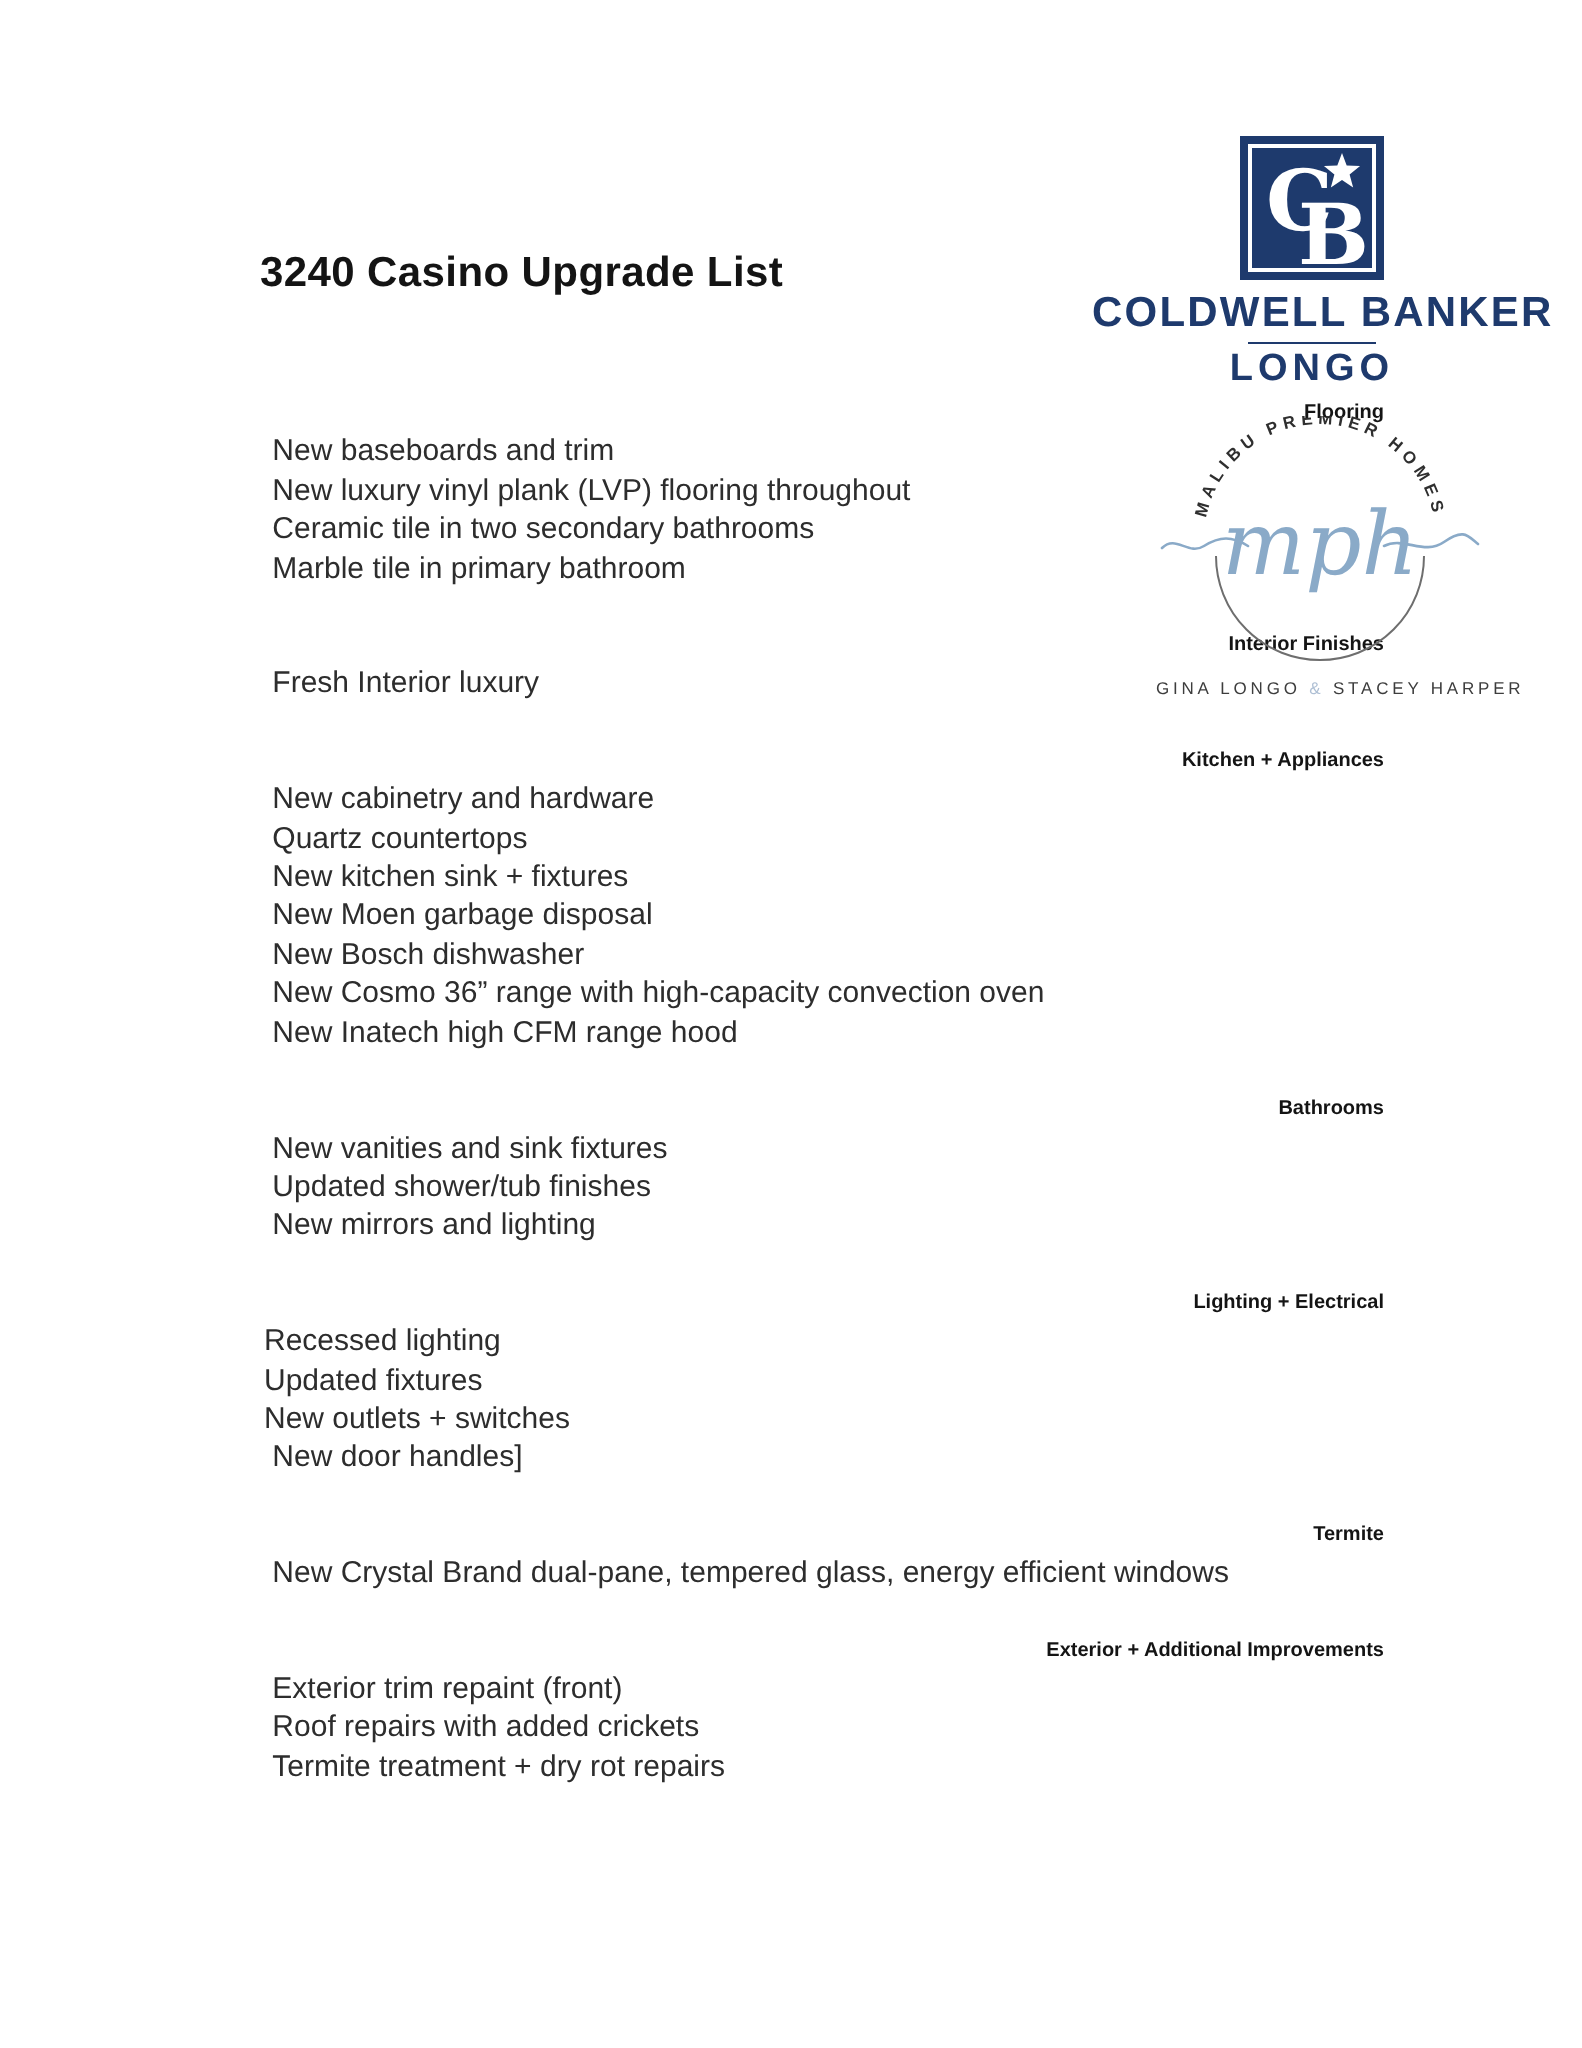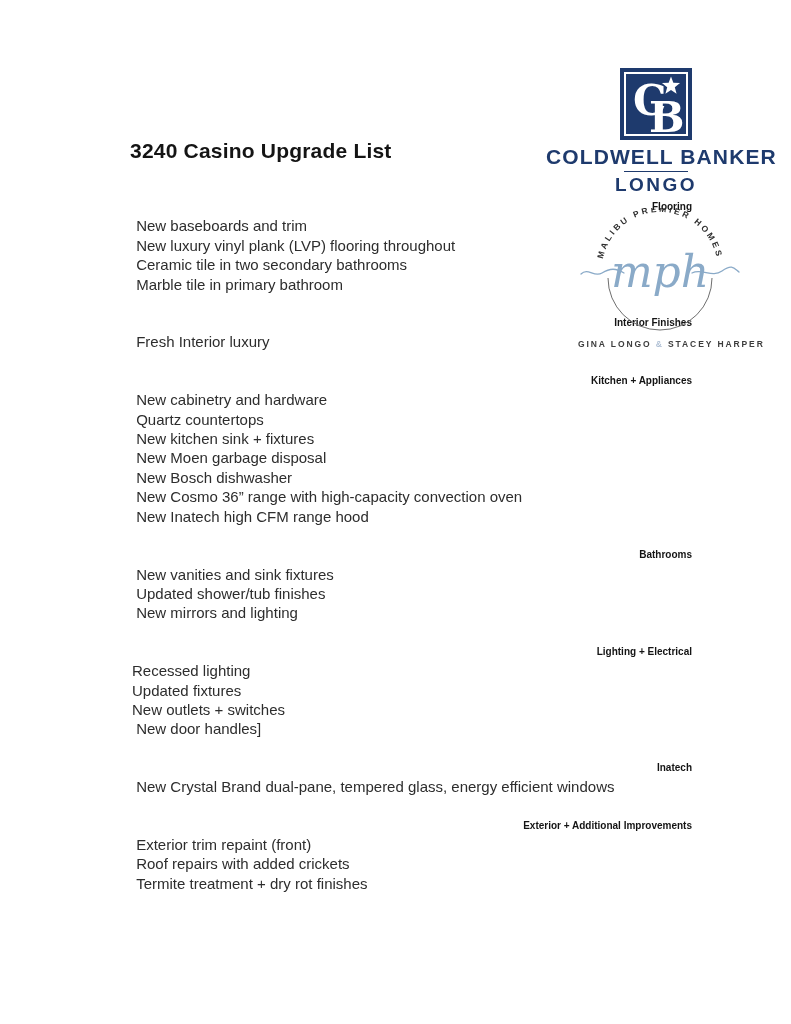--- a/index.html
+++ b/index.html
@@ -9,21 +9,21 @@
     --heading-ink:#141414;
   }
   *{margin:0;padding:0;box-sizing:border-box;}
   html,body{background:#ffffff;}
   body{
     width:791px;height:1024px;position:relative;overflow:hidden;
     font-family:"Liberation Sans","DejaVu Sans",sans-serif;
     color:var(--body-ink);
   }
   .page-title{
-    position:absolute;left:130px;top:139px;
+    position:absolute;left:130px;top:125px;
     font-size:21px;font-weight:700;color:var(--heading-ink);
     letter-spacing:.2px;
   }
   
   .list{
     position:absolute;left:132px;top:197px;width:560px;
   }
   .sec{margin-bottom:19px;}
   .sec-title{
     font-size:10px;font-weight:700;color:var(--heading-ink);
@@ -49,21 +49,21 @@
   .cb-division{
     font-size:19px;font-weight:700;color:var(--navy);
     letter-spacing:2.5px;line-height:20px;
   }
   
   .mph-block{
     position:absolute;left:578px;top:208px;width:164px;text-align:center;
   }
   .mph-mark{display:block;margin:0 auto;}
   .mph-agents{
-    margin-top:5px;font-size:8.5px;font-weight:700;color:#3D3D3D;
+    margin-top:5px;font-size:8.5px;font-weight:400;color:#3D3D3D;
     letter-spacing:1.9px;white-space:nowrap;
   }
   .mph-amp{color:#AEBFD4;}
 </style>
 </head>
 <body>
 
 <h1 class="page-title">3240 Casino Upgrade List</h1>
 
 <main class="list">
@@ -95,28 +95,28 @@
       <div class="sec-item"> New mirrors and lighting</div>
     </section>
     <section class="sec">
       <div class="sec-title">Lighting + Electrical</div>
       <div class="sec-item">Recessed lighting</div>
       <div class="sec-item">Updated fixtures</div>
       <div class="sec-item">New outlets + switches</div>
       <div class="sec-item"> New door handles]</div>
     </section>
     <section class="sec">
-      <div class="sec-title">Inatech</div>
+      <div class="sec-title">Termite</div>
       <div class="sec-item"> New Crystal Brand dual-pane, tempered glass, energy efficient windows</div>
     </section>
     <section class="sec">
       <div class="sec-title">Exterior + Additional Improvements</div>
       <div class="sec-item"> Exterior trim repaint (front)</div>
       <div class="sec-item"> Roof repairs with added crickets</div>
-      <div class="sec-item"> Termite treatment + dry rot finishes</div>
+      <div class="sec-item"> Termite treatment + dry rot repairs</div>
     </section>
   </main>
 
 <div class="cb-block">
   <svg class="cb-mark" width="72" height="72" viewBox="0 0 72 72" aria-hidden="true">
     <rect x="0" y="0" width="72" height="72" fill="#1E3A6D"></rect>
     <rect x="5" y="5" width="62" height="62" fill="none" stroke="#ffffff" stroke-width="2"></rect>
     <text x="13" y="47" font-family="DejaVu Serif, Liberation Serif, serif" font-size="42" font-weight="bold" fill="#ffffff">C</text>
     <text x="29" y="64" font-family="DejaVu Serif, Liberation Serif, serif" font-size="42" font-weight="bold" fill="#ffffff">B</text>
     <polygon fill="#ffffff" points="51,8.5 53.35,14.76 60.04,15.06 54.8,19.24 56.58,25.69 51,22 45.42,25.69 47.2,19.24 41.96,15.06 48.65,14.76"></polygon>

